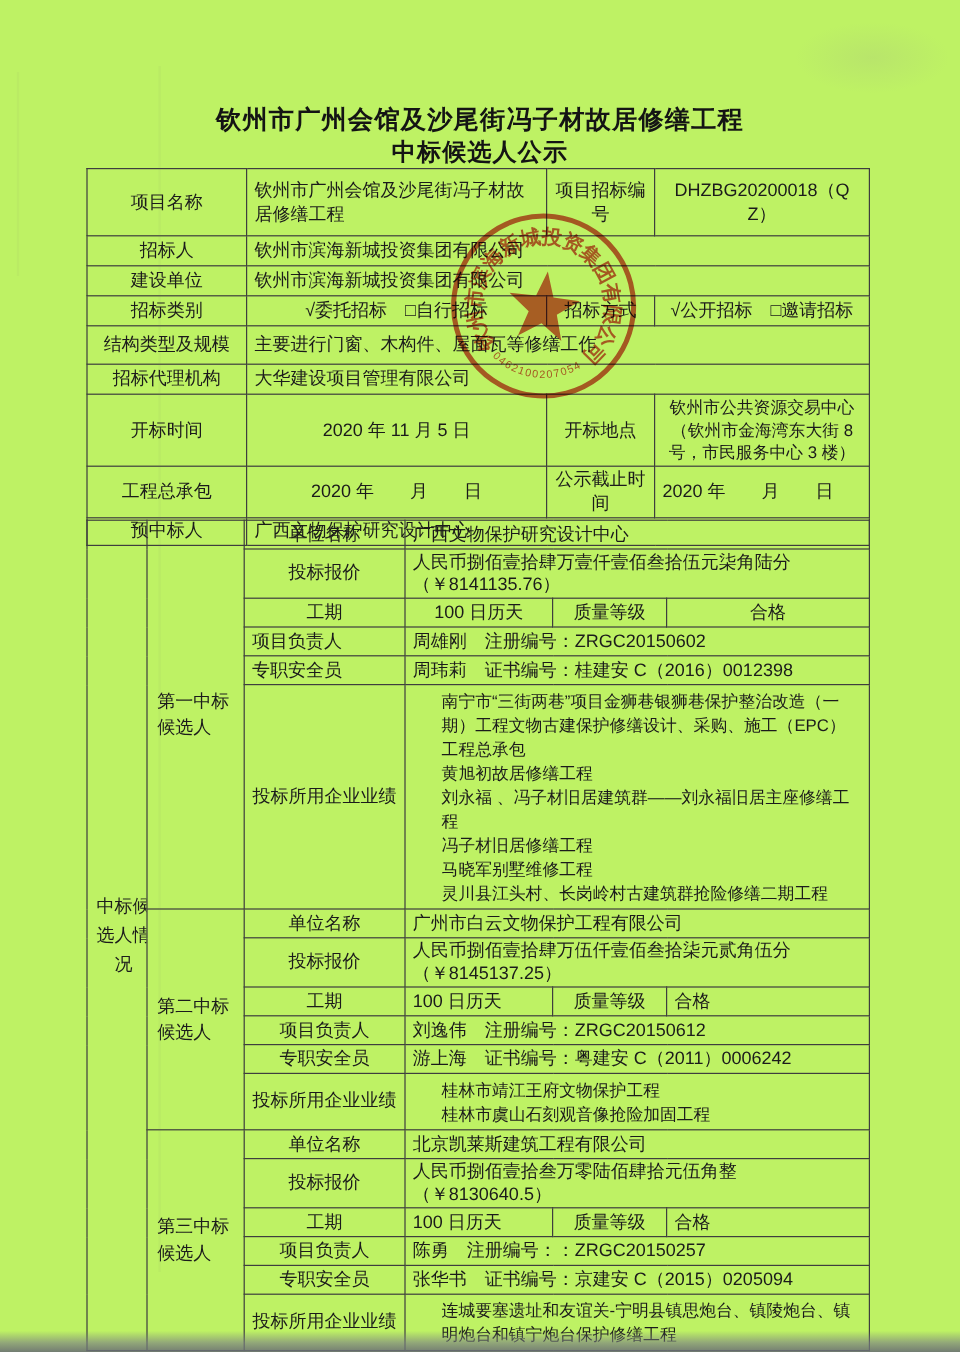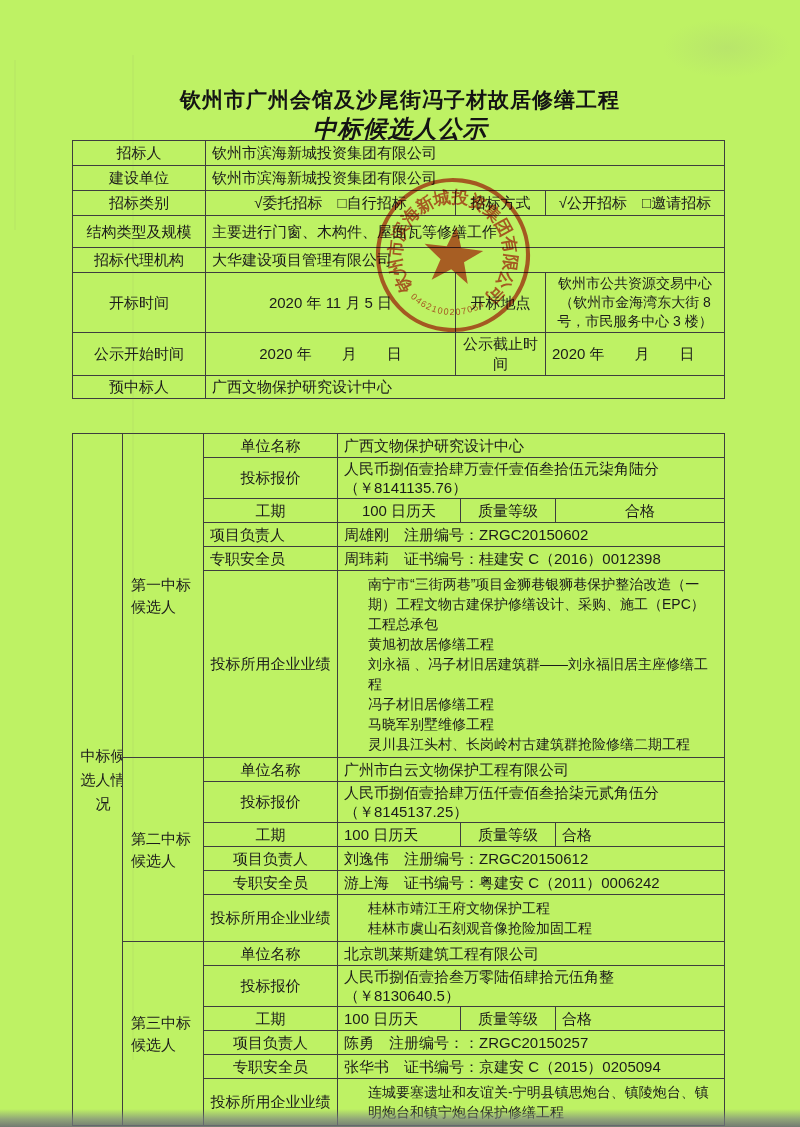--- a/index.html
+++ b/index.html
@@ -9,21 +9,21 @@
     background:#bef264;
     overflow:hidden;
     font-family:"Liberation Sans","DejaVu Sans",sans-serif;
     color:#1b1b1b;
   }
   .title{
     position:absolute;left:0;width:800px;text-align:center;
     font-weight:bold;color:#141414;letter-spacing:1px;
   }
   #title1{top:86px;font-size:21px;}
-  #title2{top:113px;font-size:24px;font-style:italic;}
+  #title2{top:113px;font-size:20px;}
   table{border-collapse:collapse;table-layout:fixed;background:transparent;}
   td{
     border:1.5px solid #3e3e3e;
     font-size:15px;line-height:20px;
     padding:1px 6px;vertical-align:middle;overflow:hidden;
     word-break:break-all;
   }
   .lab{text-align:center;padding:1px 2px;}
   .cen{text-align:center;}
   .lft{text-align:left;}
@@ -56,20 +56,26 @@
   <div id="title2" class="title">中标候选人公示</div>
 
   <table id="info-table">
     <colgroup>
         <col style="width:133px">
         <col style="width:250px">
         <col style="width:90px">
         <col style="width:179px">
       </colgroup>
     <tbody>
+        <tr style="height:56px">
+      <td class="lab">项目名称</td>
+      <td class="lft pname-cell">钦州市广州会馆及沙尾街冯子材故居修缮工程</td>
+      <td class="lab">项目招标编号</td>
+      <td class="cen">DHZBG20200018（QZ）</td>
+    </tr>
     <tr style="height:25px">
       <td class="lab">招标人</td>
       <td class="lft" colspan="3">钦州市滨海新城投资集团有限公司</td>
     </tr>
     <tr style="height:25px">
       <td class="lab">建设单位</td>
       <td class="lft" colspan="3">钦州市滨海新城投资集团有限公司</td>
     </tr>
     <tr style="height:25px">
       <td class="lab">招标类别</td>
@@ -85,21 +91,21 @@
       <td class="lab">招标代理机构</td>
       <td class="lft" colspan="3">大华建设项目管理有限公司</td>
     </tr>
     <tr style="height:58px">
       <td class="lab">开标时间</td>
       <td class="cen">2020 年 11 月 5 日</td>
       <td class="lab">开标地点</td>
       <td class="place-cell">钦州市公共资源交易中心（钦州市金海湾东大街 8 号，市民服务中心 3 楼）</td>
     </tr>
     <tr style="height:25px">
-      <td class="lab">公示开始时间</td>
+      <td class="lab">工程总承包</td>
       <td class="cen">2020 年　　月　　日</td>
       <td class="lab" style="padding:1px 0">公示截止时间</td>
       <td class="lft">2020 年　　月　　日</td>
     </tr>
     <tr style="height:22px">
       <td class="lab">预中标人</td>
       <td class="lft" colspan="3">广西文物保护研究设计中心</td>
     </tr>
   </tbody>
     </table>

